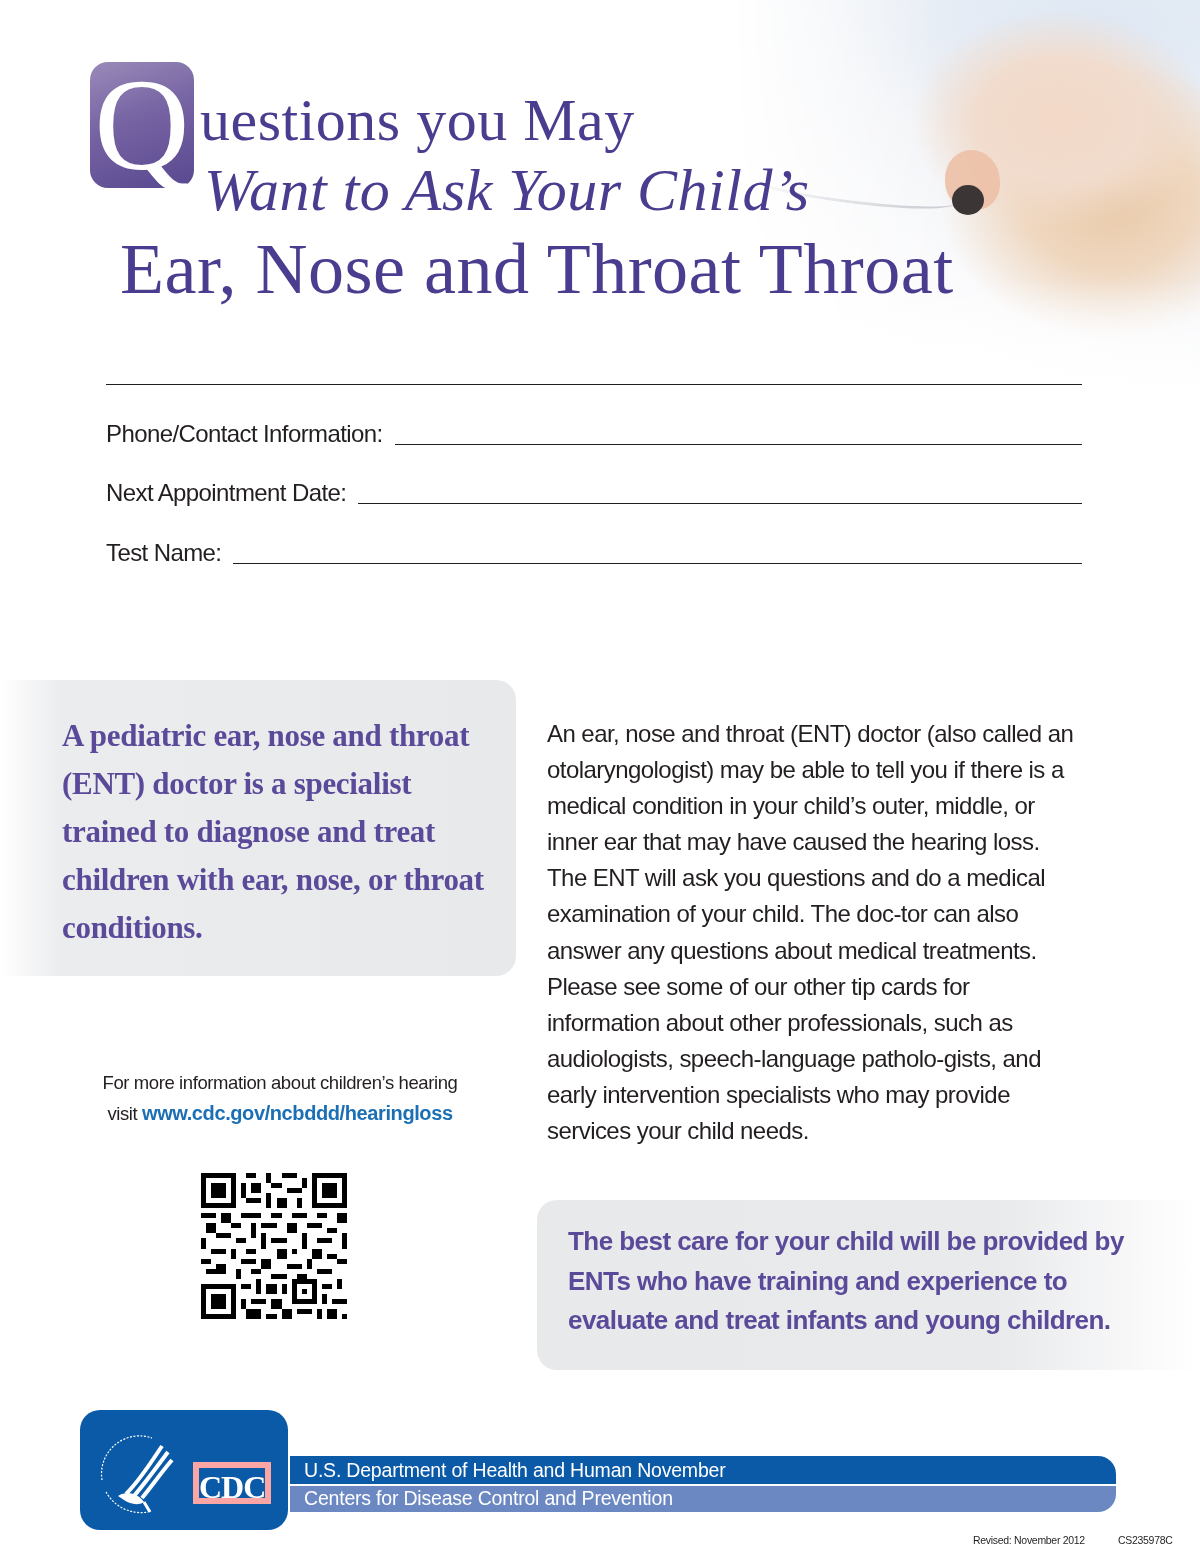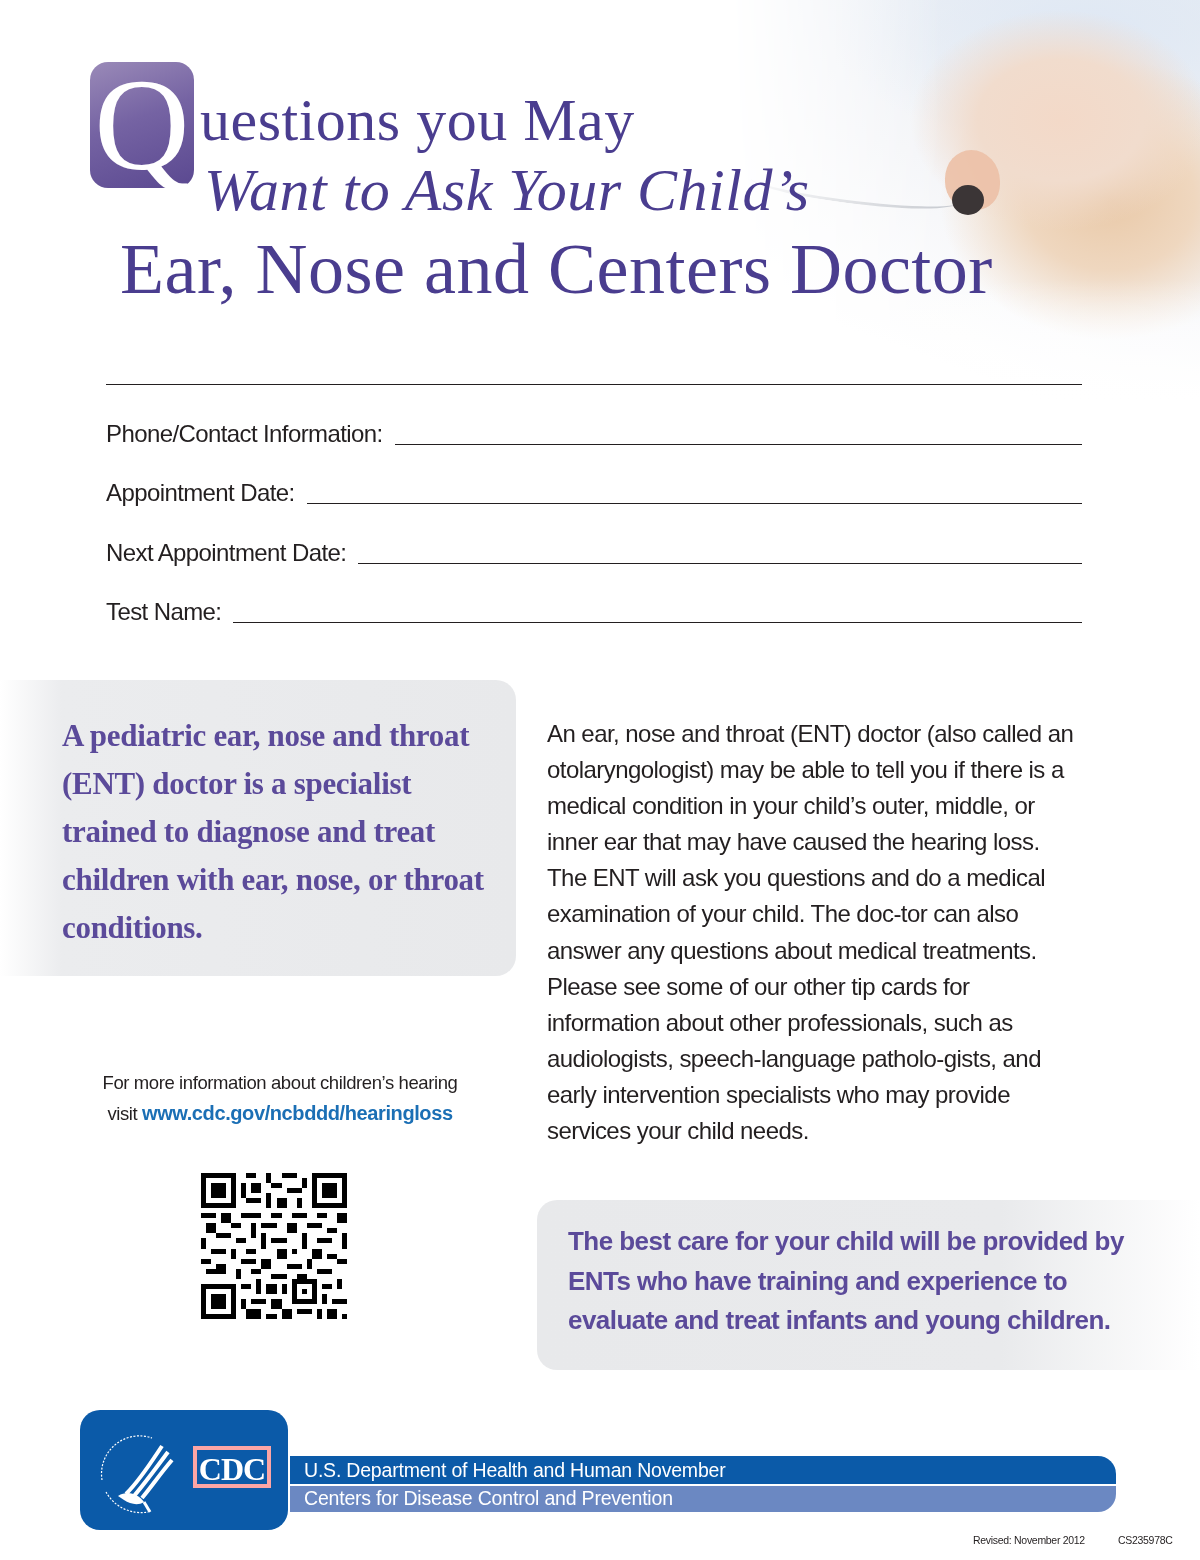--- a/index.html
+++ b/index.html
@@ -96,22 +96,22 @@
       position: absolute; left: 568px; top: 1222px; width: 560px;
       font-size: 26px; line-height: 39.5px; font-weight: bold; color: #5b4a9a; letter-spacing: -0.55px;
     }
 
     
     .cdc-logo {
       position: absolute; left: 80px; top: 1410px; width: 208px; height: 120px;
       border-radius: 20px; background: #0b5aa8;
     }
     .cdc-box {
-      position: absolute; left: 113px; top: 36px; width: 78px; height: 42px;
-      border: 4px solid #fca5a5; color: #ffffff;
+      position: absolute; left: 113px; top: 52px; width: 78px; height: 42px;
+      border: 6px solid #fca5a5; color: #ffffff;
       font-family: "Liberation Serif", serif; font-weight: bold; font-size: 32px;
       line-height: 38px; text-align: center; letter-spacing: -1px;
     }
     .hhs-eagle { position: absolute; left: 8px; top: 10px; width: 100px; height: 100px; }
     .bar-top {
       position: absolute; left: 290px; top: 1456px; width: 826px; height: 28px;
       background: #0b5aa8; border-radius: 0 18px 0 0;
       color: #ffffff; font-size: 19.5px; line-height: 28px; padding-left: 14px; letter-spacing: -0.2px;
     }
     .bar-sep { position: absolute; left: 290px; top: 1484px; width: 826px; height: 2px; background: #ffffff; }
@@ -133,32 +133,28 @@
 <div class="photo">
   <div class="cable"></div>
   <div class="ear"></div>
   <div class="probe"></div>
   <div class="fade-bottom"></div>
 </div>
 
 <div class="q-badge">Q</div>
 <div class="title-line t1">uestions you May</div>
 <div class="title-line t2">Want to Ask Your Child’s</div>
-<div class="title-line t3">Ear, Nose and Centers Doctor</div>
+<div class="title-line t3">Ear, Nose and Throat Throat</div>
 
 <div class="form">
   <div class="field">
     <span class="field-line"></span>
   </div>
   <div class="field">
     <span class="field-label">Phone/Contact Information:</span>
-    <span class="field-line"></span>
-  </div>
-  <div class="field">
-    <span class="field-label">Appointment Date:</span>
     <span class="field-line"></span>
   </div>
   <div class="field">
     <span class="field-label">Next Appointment Date:</span>
     <span class="field-line"></span>
   </div>
   <div class="field">
     <span class="field-label">Test Name:</span>
     <span class="field-line"></span>
   </div>

